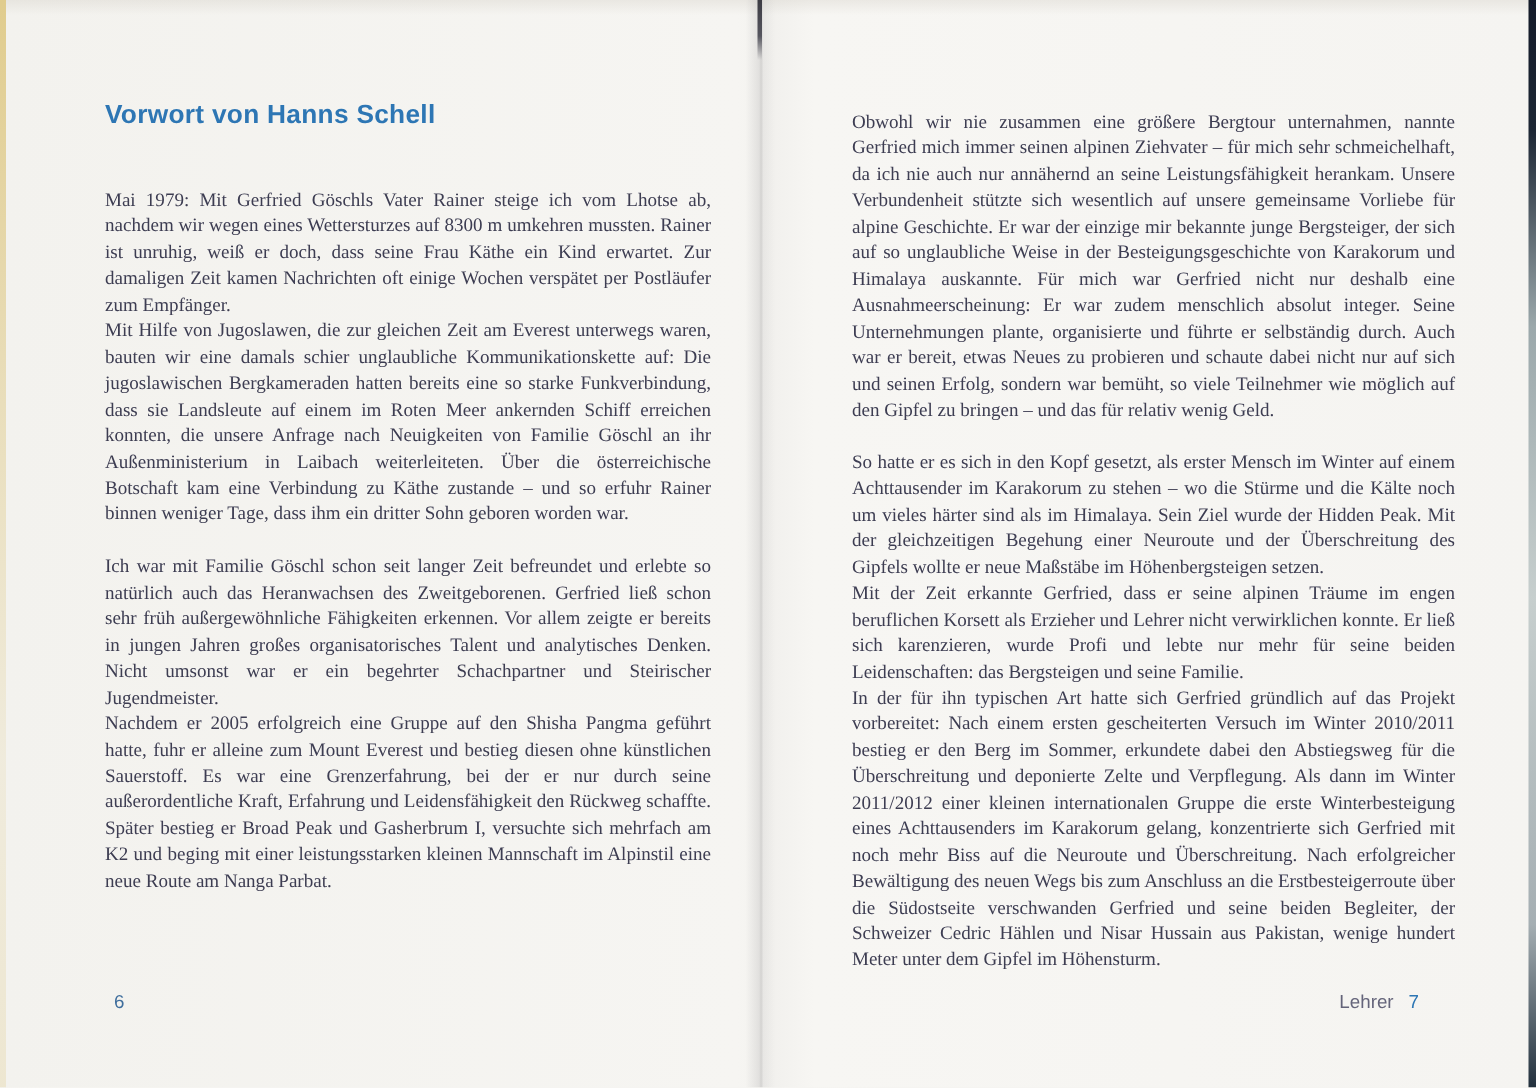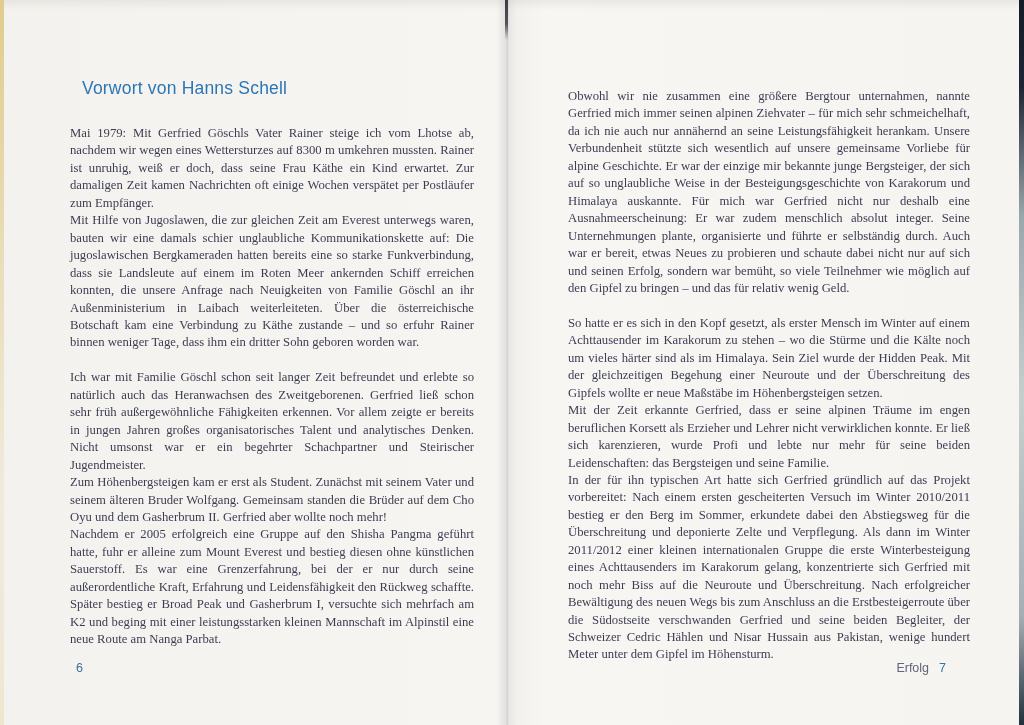--- a/index.html
+++ b/index.html
@@ -45,38 +45,38 @@
     position: absolute; left: 2px; top: 84px;
     font-family: "Liberation Sans", sans-serif;
     font-weight: bold;
     font-size: 27px;
     letter-spacing: 2px;
     color: rgba(196,190,178,0.42);
     white-space: nowrap;
     user-select: none;
   }
   .heading {
-    position: absolute; left: 0; top: 66px; margin: 12px;
+    position: absolute; left: 0; top: 66px; margin: 0;
     font-family: "Liberation Sans", sans-serif;
-    font-weight: normal;
+    font-weight: bold;
     font-size: 17.5px;
     color: #2d76b4;
     letter-spacing: 0.2px;
   }
   .body-text {
     position: absolute; left: 0; width: 100%;
     font-size: 12.7px;
     line-height: 17.45px;
     color: #3d3d52;
     text-align: justify;
     hyphens: auto;
     -webkit-hyphens: auto;
   }
   .page-left  .body-text { top: 125px; }
-  .page-right .body-text { top: 88px; }
+  .page-right .body-text { top: 73px; }
   .body-text p { margin: 0; }
   .block + .block { margin-top: 17.45px; }
 
   .pagenum {
     position: absolute;
     font-family: "Liberation Sans", sans-serif;
     font-size: 12.5px;
     color: #3f6e9d;
   }
   .page-left .pagenum { left: 6px; top: 661px; }
@@ -101,35 +101,34 @@
 
   <div class="page page-left">
     <h1 class="heading">Vorwort von Hanns Schell</h1>
     <div class="body-text">
       <div class="block">
         <p>Mai 1979: Mit Gerfried Göschls Vater Rainer steige ich vom Lhotse ab, nachdem wir wegen eines Wettersturzes auf 8300 m umkehren mussten. Rainer ist unruhig, weiß er doch, dass seine Frau Käthe ein Kind erwartet. Zur damaligen Zeit kamen Nachrichten oft einige Wochen verspätet per Postläufer zum Empfänger.</p>
         <p>Mit Hilfe von Jugoslawen, die zur gleichen Zeit am Everest unterwegs waren, bauten wir eine damals schier unglaubliche Kommunikationskette auf: Die jugoslawischen Bergkameraden hatten bereits eine so starke Funkverbindung, dass sie Landsleute auf einem im Roten Meer ankernden Schiff erreichen konnten, die unsere Anfrage nach Neuigkeiten von Familie Göschl an ihr Außenministerium in Laibach weiterleiteten. Über die österreichische Botschaft kam eine Verbindung zu Käthe zustande – und so erfuhr Rainer binnen weniger Tage, dass ihm ein dritter Sohn geboren worden war.</p>
       </div>
       <div class="block">
         <p>Ich war mit Familie Göschl schon seit langer Zeit befreundet und erlebte so natürlich auch das Heranwachsen des Zweitgeborenen. Gerfried ließ schon sehr früh außergewöhnliche Fähigkeiten erkennen. Vor allem zeigte er bereits in jungen Jahren großes organisatorisches Talent und analytisches Denken. Nicht umsonst war er ein begehrter Schachpartner und Steirischer Jugendmeister.</p>
-        <p>Zum Höhenbergsteigen kam er erst als Student. Zunächst mit seinem Vater und seinem älteren Bruder Wolfgang. Gemeinsam standen die Brüder auf dem Cho Oyu und dem Gasherbrum II. Gerfried aber wollte noch mehr!</p>
         <p>Nachdem er 2005 erfolgreich eine Gruppe auf den Shisha Pangma geführt hatte, fuhr er alleine zum Mount Everest und bestieg diesen ohne künstlichen Sauerstoff. Es war eine Grenzerfahrung, bei der er nur durch seine außerordentliche Kraft, Erfahrung und Leidensfähigkeit den Rückweg schaffte. Später bestieg er Broad Peak und Gasherbrum I, versuchte sich mehrfach am K2 und beging mit einer leistungsstarken kleinen Mannschaft im Alpinstil eine neue Route am Nanga Parbat.</p>
       </div>
     </div>
     <div class="pagenum">6</div>
   </div>
 
   <div class="page page-right">
     <div class="body-text">
       <div class="block">
         <p>Obwohl wir nie zusammen eine größere Bergtour unternahmen, nannte Gerfried mich immer seinen alpinen Ziehvater – für mich sehr schmeichelhaft, da ich nie auch nur annähernd an seine Leistungsfähigkeit herankam. Unsere Verbundenheit stützte sich wesentlich auf unsere gemeinsame Vorliebe für alpine Geschichte. Er war der einzige mir bekannte junge Bergsteiger, der sich auf so unglaubliche Weise in der Besteigungsgeschichte von Karakorum und Himalaya auskannte. Für mich war Gerfried nicht nur deshalb eine Ausnahmeerscheinung: Er war zudem menschlich absolut integer. Seine Unternehmungen plante, organisierte und führte er selbständig durch. Auch war er bereit, etwas Neues zu probieren und schaute dabei nicht nur auf sich und seinen Erfolg, sondern war bemüht, so viele Teilnehmer wie möglich auf den Gipfel zu bringen – und das für relativ wenig Geld.</p>
       </div>
       <div class="block">
         <p>So hatte er es sich in den Kopf gesetzt, als erster Mensch im Winter auf einem Achttausender im Karakorum zu stehen – wo die Stürme und die Kälte noch um vieles härter sind als im Himalaya. Sein Ziel wurde der Hidden Peak. Mit der gleichzeitigen Begehung einer Neuroute und der Überschreitung des Gipfels wollte er neue Maßstäbe im Höhenbergsteigen setzen.</p>
         <p>Mit der Zeit erkannte Gerfried, dass er seine alpinen Träume im engen beruflichen Korsett als Erzieher und Lehrer nicht verwirklichen konnte. Er ließ sich karenzieren, wurde Profi und lebte nur mehr für seine beiden Leidenschaften: das Bergsteigen und seine Familie.</p>
         <p>In der für ihn typischen Art hatte sich Gerfried gründlich auf das Projekt vorbereitet: Nach einem ersten gescheiterten Versuch im Winter 2010/2011 bestieg er den Berg im Sommer, erkundete dabei den Abstiegsweg für die Überschreitung und deponierte Zelte und Verpflegung. Als dann im Winter 2011/2012 einer kleinen internationalen Gruppe die erste Winterbesteigung eines Achttausenders im Karakorum gelang, konzentrierte sich Gerfried mit noch mehr Biss auf die Neuroute und Überschreitung. Nach erfolgreicher Bewältigung des neuen Wegs bis zum Anschluss an die Erstbesteigerroute über die Südostseite verschwanden Gerfried und seine beiden Begleiter, der Schweizer Cedric Hählen und Nisar Hussain aus Pakistan, wenige hundert Meter unter dem Gipfel im Höhensturm.</p>
       </div>
     </div>
     <div class="footer">
-      <span class="footer-label">Erfolg</span><span class="footer-num">7</span>
+      <span class="footer-label">Lehrer</span><span class="footer-num">7</span>
     </div>
   </div>
 </div>
 
 </body></html>

